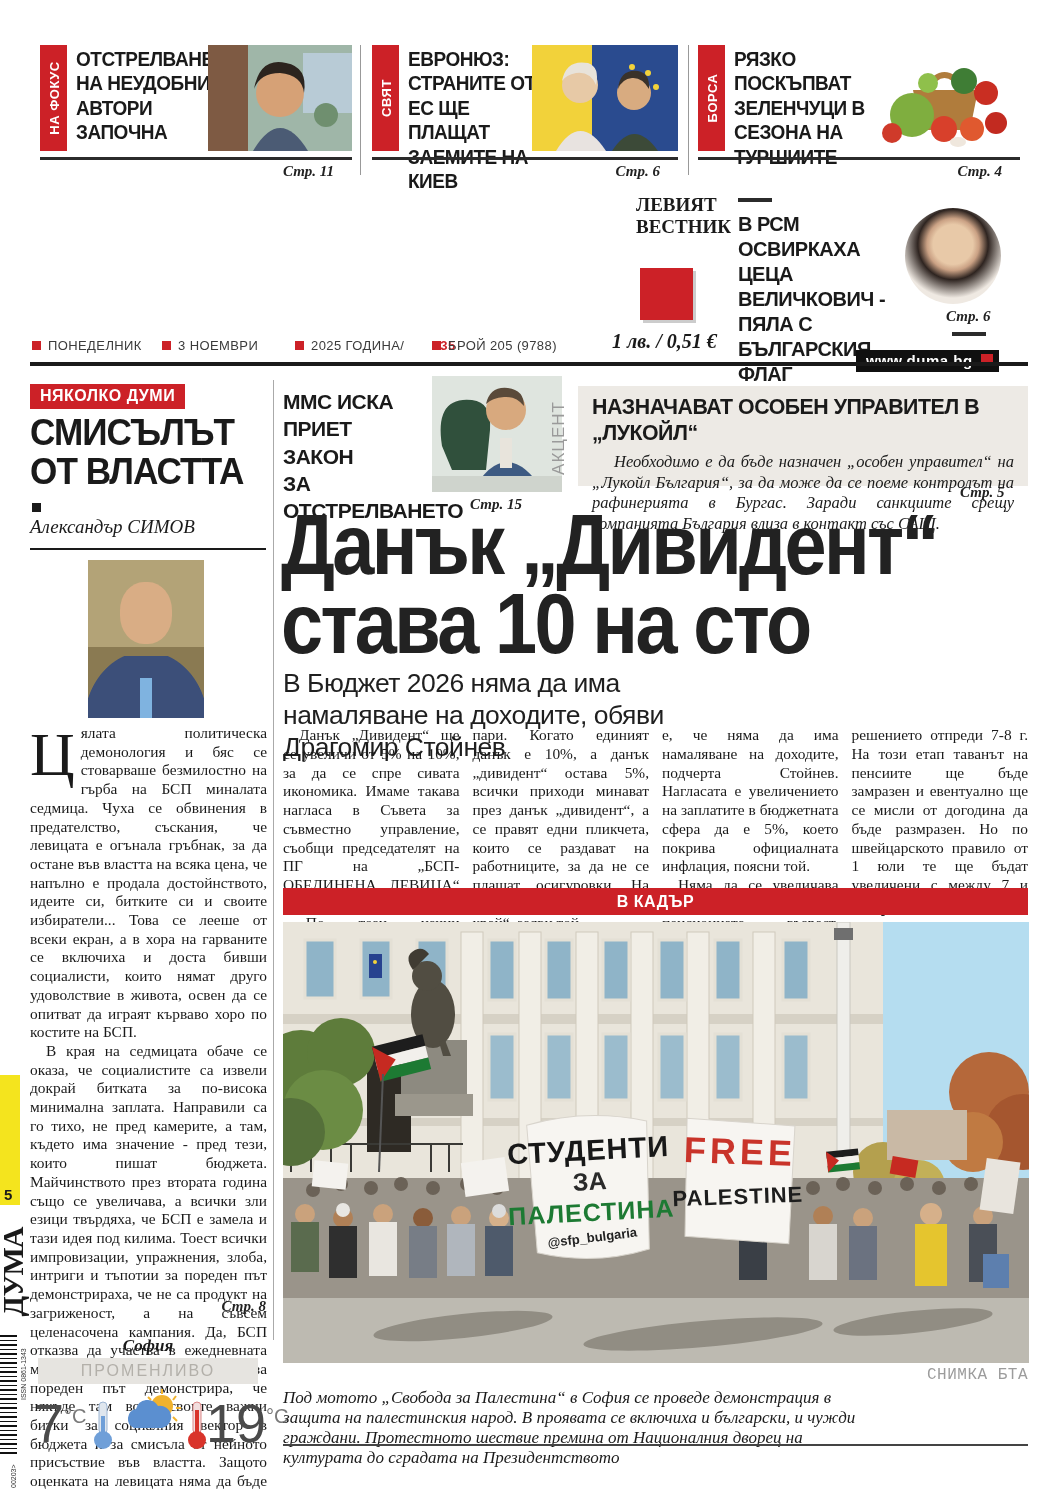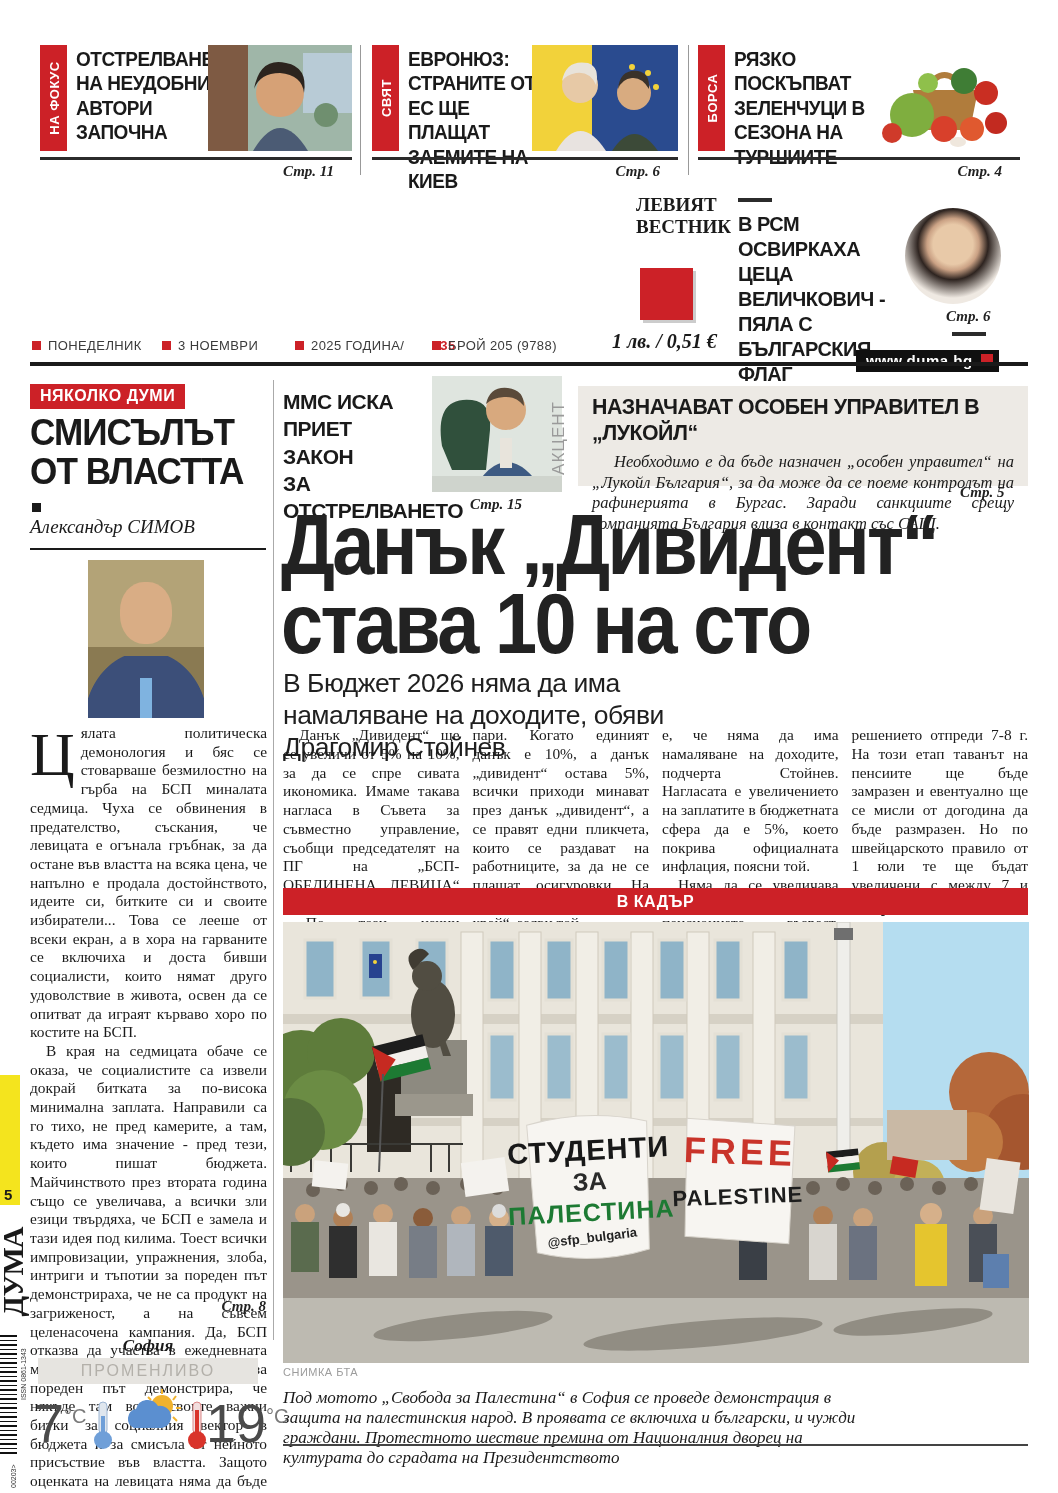--- a/index.html
+++ b/index.html
@@ -86,21 +86,21 @@
     transform:scaleX(.88);transform-origin:left top;color:#222;}
   #lead-sub{left:283px;top:668px;width:480px;font-size:26.5px;line-height:1.2;color:#1f1f1f;letter-spacing:-0.5px;}
   #lead-cols{left:283px;top:726px;width:745px;display:flex;gap:13px;}
   #lead-cols .col{width:177px;font-family:"Liberation Serif",serif;font-size:15.4px;line-height:1.22;text-align:justify;}
   #lead-cols p{margin:0;text-indent:16px;}
   #lead-ref{left:860px;top:900px;width:160px;text-align:left;}
   
   #kadar{left:283px;top:888px;width:745px;height:27px;background:#cc2127;color:#fff;font-weight:bold;
     font-size:16px;text-align:center;line-height:27px;letter-spacing:0.5px;}
   #photo{left:283px;top:922px;width:746px;height:441px;}
-  #credit{left:283px;top:1366px;width:745px;font-size:11px;color:#9c9c9c;letter-spacing:0.5px;}
+  #credit{left:283px;top:1366px;width:745px;text-align:right;font-size:16px;color:#9c9c9c;letter-spacing:0.5px;font-family:Liberation Mono, monospace;}
   #caption{left:283px;top:1388px;width:600px;font-family:"Liberation Serif",serif;font-style:italic;
     font-size:17px;line-height:1.18;}
   #botrule{left:283px;top:1444px;width:745px;height:2px;background:#444;}
   
   #spine-yellow{left:0;top:1075px;width:20px;height:130px;background:#f4e41e;}
   #spine-yellow b{position:absolute;bottom:2px;left:4px;font-size:15px;color:#1a1a1a;}
   #spine-logo{left:-2px;top:1212px;width:30px;height:120px;}
   #spine-logo span{position:absolute;left:50%;top:50%;transform:translate(-50%,-50%) rotate(-90deg);
     font-family:"Liberation Serif",serif;font-weight:bold;font-size:30px;letter-spacing:-1px;}
   #barcode{left:0;top:1335px;width:17px;height:120px;

